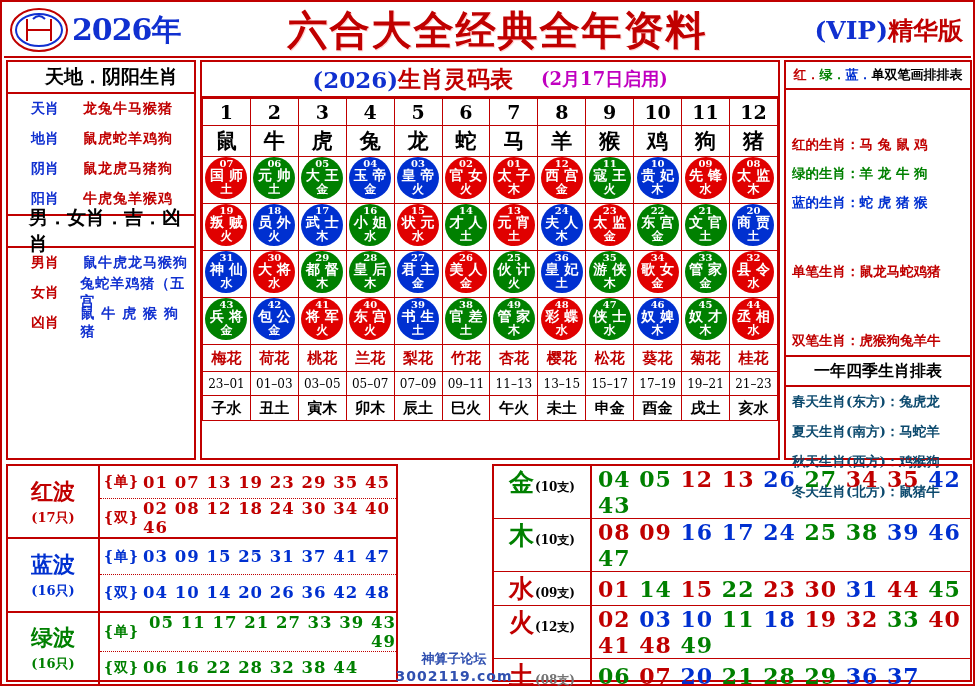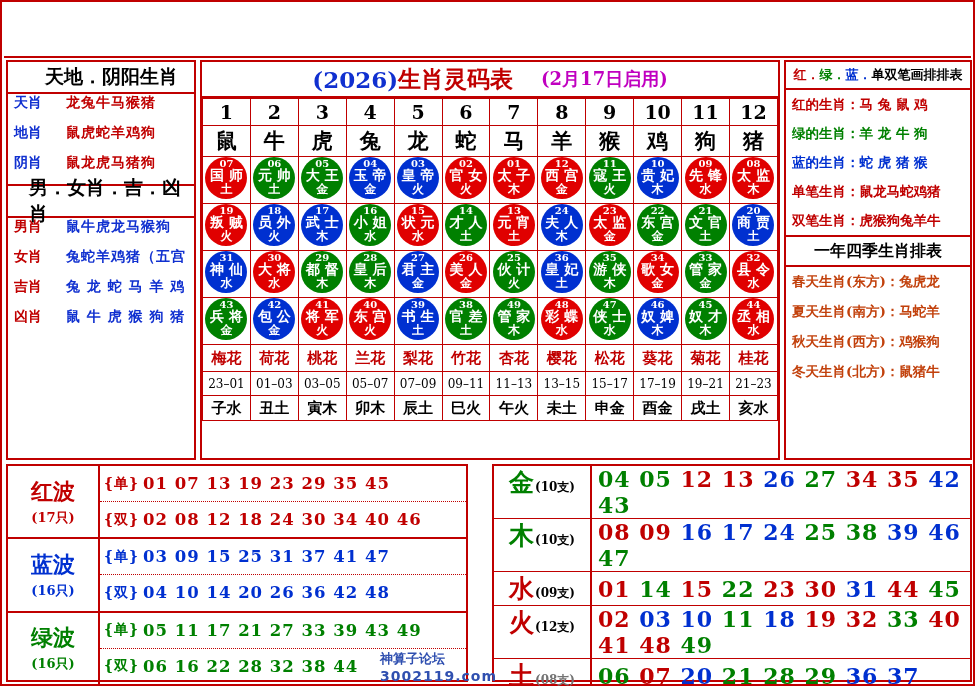--- a/index.html
+++ b/index.html
@@ -25,21 +25,21 @@
            font-family:"DejaVu Serif","Liberation Serif",serif;margin-right:8px;}
   .hdr-vip .vip{color:#1030d0;}
   .hdr-vip .jh{color:#c00000;}
   .rule-red{position:absolute;background:#c00000;}
   
   .left-panel{position:absolute;left:4px;top:58px;width:190px;height:400px;
               border:2px solid #c00000;box-sizing:border-box;}
   .lp-title{height:30px;border-bottom:2px solid #c00000;display:flex;align-items:center;
             justify-content:center;font-size:19px;font-weight:bold;color:#000;
             font-family:"DejaVu Serif","Liberation Serif",serif;padding-left:21px;}
-  .lp-row{height:30px;display:flex;padding-left:6px;font-size:14px;
+  .lp-row{height:30px;display:flex;align-items:center;padding-left:23px;font-size:14px;
           font-family:"DejaVu Serif","Liberation Serif",serif;font-weight:bold;}
   .lp-row .lbl{width:52px;color:#1030d0;}
   .lp-row .val{color:#c00000;letter-spacing:1px;}
   .lp-sep{height:2px;background:#c00000;}
   .lp-row2 .lbl{color:#c00000;}
   .lp-row2 .val{color:#1030d0;}
   
   .center{position:absolute;left:198px;top:58px;width:580px;height:400px;
           border:2px solid #c00000;box-sizing:border-box;}
   .c-title{height:34px;display:flex;align-items:center;justify-content:center;
@@ -70,30 +70,30 @@
          border:2px solid #c00000;box-sizing:border-box;}
   .rp-title{height:26px;display:flex;align-items:center;justify-content:center;
             border-bottom:2px solid #c00000;font-size:13px;font-weight:bold;
             font-family:"DejaVu Serif","Liberation Serif",serif;}
   .rp-title .a{color:#c00000;}
   .rp-title .b{color:#008000;}
   .rp-title .c{color:#0030d0;}
   .rp-title .d{color:#000;}
   .rp-row{height:29px;display:flex;align-items:center;padding-left:6px;font-size:13.5px;
           font-weight:bold;font-family:"DejaVu Serif","Liberation Serif",serif;}
-  .rp-row.red{color:#c00000;}
+  .rp-row.red{color:#c00000;margin-top:40px;}
   .rp-row.green{color:#008000;}
   .rp-row.blue{color:#0030d0;}
   .rp-sec{height:28px;display:flex;align-items:center;justify-content:center;
           font-size:16px;font-weight:bold;color:#000;
           font-family:"DejaVu Serif","Liberation Serif",serif;}
   .rp-srow{height:30px;display:flex;align-items:center;padding-left:6px;font-size:13.5px;
-           font-weight:bold;font-family:"DejaVu Serif","Liberation Serif",serif;color:#c2410c;}
-  
-  .bl{position:absolute;left:4px;top:462px;width:462px;height:218px;
+           font-weight:bold;font-family:"DejaVu Serif","Liberation Serif",serif;color:#0c4a6e;}
+  
+  .bl{position:absolute;left:4px;top:462px;width:392px;height:218px;
       border:2px solid #c00000;box-sizing:border-box;}
   .wave-block{display:flex;height:33.3%;box-sizing:border-box;}
   .wave-name{width:92px;box-sizing:border-box;border-right:2px solid #c00000;
              display:flex;flex-direction:column;align-items:center;justify-content:center;
              font-family:"DejaVu Serif","Liberation Serif",serif;}
   .wave-name .nm{font-size:22px;font-weight:bold;}
   .wave-name .ct{font-size:13px;font-weight:bold;margin-top:2px;}
   .wave-rows{flex:1;display:flex;flex-direction:column;}
   .wave-r{flex:1;display:flex;align-items:center;padding-left:4px;
           font-family:"DejaVu Serif","Liberation Serif",serif;font-size:16.5px;font-weight:bold;
@@ -112,59 +112,74 @@
   .el-name{width:98px;display:flex;align-items:baseline;justify-content:center;
            font-family:"DejaVu Serif","Liberation Serif",serif;border-right:2px solid #c00000;
            height:100%;box-sizing:border-box;}
   .el-name .ch{font-size:25px;font-weight:bold;}
   .el-name .ct{font-size:12px;font-weight:bold;margin-left:1px;}
   .el-nums{flex:1;padding-left:6px;font-family:"DejaVu Serif","Liberation Serif",serif;
            font-size:22px;font-weight:bold;letter-spacing:1px;}
   .n-red{color:#c00000;}
   .n-blue{color:#0030d0;}
   .n-green{color:#008000;}
-  .watermark{position:absolute;left:378px;top:648px;width:120px;
+  .watermark{position:absolute;left:392px;top:648px;width:120px;text-align:center;
              font-family:"DejaVu Sans","Liberation Sans",sans-serif;}
   .watermark .w1{font-size:13px;color:#3050b0;font-weight:bold;}
   .watermark .w2{font-size:14px;color:#3050b0;font-weight:bold;letter-spacing:1px;}
 </style>
 </head>
 <body>
 
 <div class="page">
 
+  <div class="header">
+    <div class="logo">
+      <svg width="60" height="46" viewBox="0 0 60 46">
+        <ellipse cx="30" cy="23" rx="28" ry="21" fill="none" stroke="#c00000" stroke-width="2"></ellipse>
+        <ellipse cx="30" cy="23" rx="23" ry="16" fill="none" stroke="#1030d0" stroke-width="2"></ellipse>
+        <path d="M18 12 L18 34 M42 12 L42 34 M18 23 L42 23" stroke="#c00000" stroke-width="2" fill="none"></path>
+        <path d="M24 12 Q30 6 36 12" stroke="#1030d0" stroke-width="2" fill="none"></path>
+      </svg>
+    </div>
+    <div class="hdr-year">2026年</div>
+    <div class="hdr-main">六合大全经典全年资料</div>
+    <div class="hdr-vip">
+      <span class="vip">(VIP)</span><span class="jh">精华版</span>
+    </div>
+  </div>
   <div class="rule-red" style="left:2px;top:54px;width:967px;height:2px;"></div>
 
   <div class="left-panel">
     <div class="lp-title">天地．阴阳生肖</div>
     <div class="lp-row">
       <span class="lbl">天肖</span>
       <span class="val">龙兔牛马猴猪</span>
     </div>
     <div class="lp-row">
       <span class="lbl">地肖</span>
       <span class="val">鼠虎蛇羊鸡狗</span>
     </div>
     <div class="lp-row">
       <span class="lbl">阴肖</span>
       <span class="val">鼠龙虎马猪狗</span>
     </div>
+    <div class="lp-row">
+      <span class="lbl">阳肖</span>
+      <span class="val">牛虎兔羊猴鸡</span>
+    </div>
     <div class="lp-sep"></div>
     <div class="lp-title" style="border-bottom:2px solid #c00000;">男．女肖．吉．凶肖</div>
     <div class="lp-row lp-row2">
       <span class="lbl">男肖</span>
       <span class="val">鼠牛虎龙马猴狗</span>
     </div>
     <div class="lp-row lp-row2">
       <span class="lbl">女肖</span>
       <span class="val">兔蛇羊鸡猪（五宫</span>
-    </div>
-    <div class="lp-row lp-row2">
-      <span class="lbl">吉肖</span>
-      <span class="val">兔 龙 蛇 马 羊 鸡</span>
     </div>
     <div class="lp-row lp-row2">
       <span class="lbl">凶肖</span>
       <span class="val">鼠 牛 虎 猴 狗 猪</span>
     </div>
   </div>
 
   <div class="center">
     <div class="c-title">
       <span class="p1">(2026)</span>

